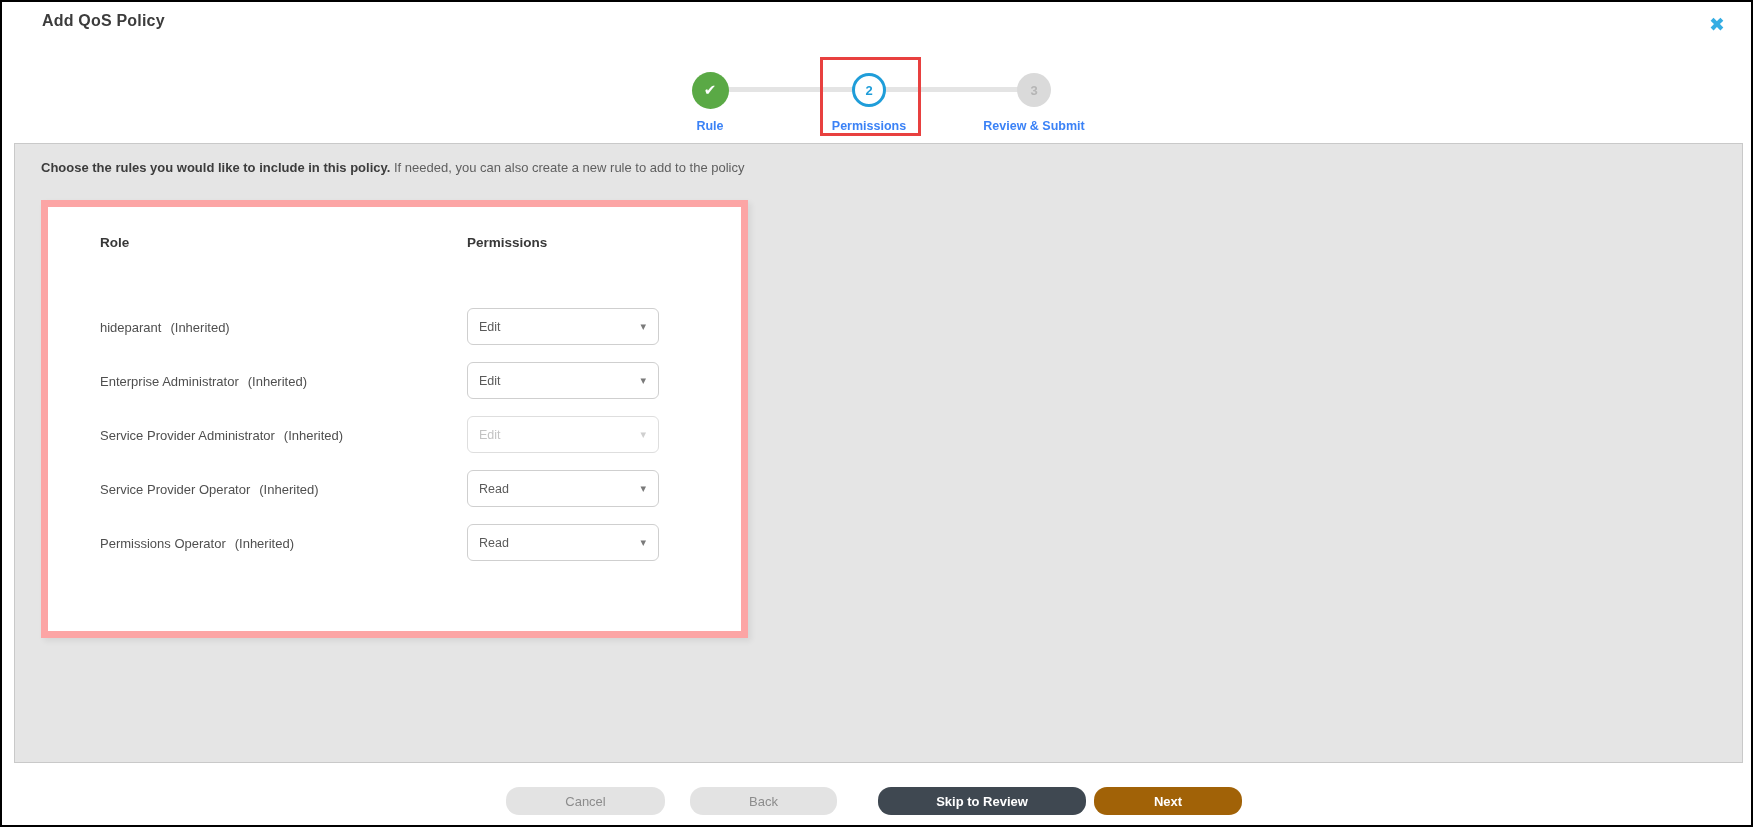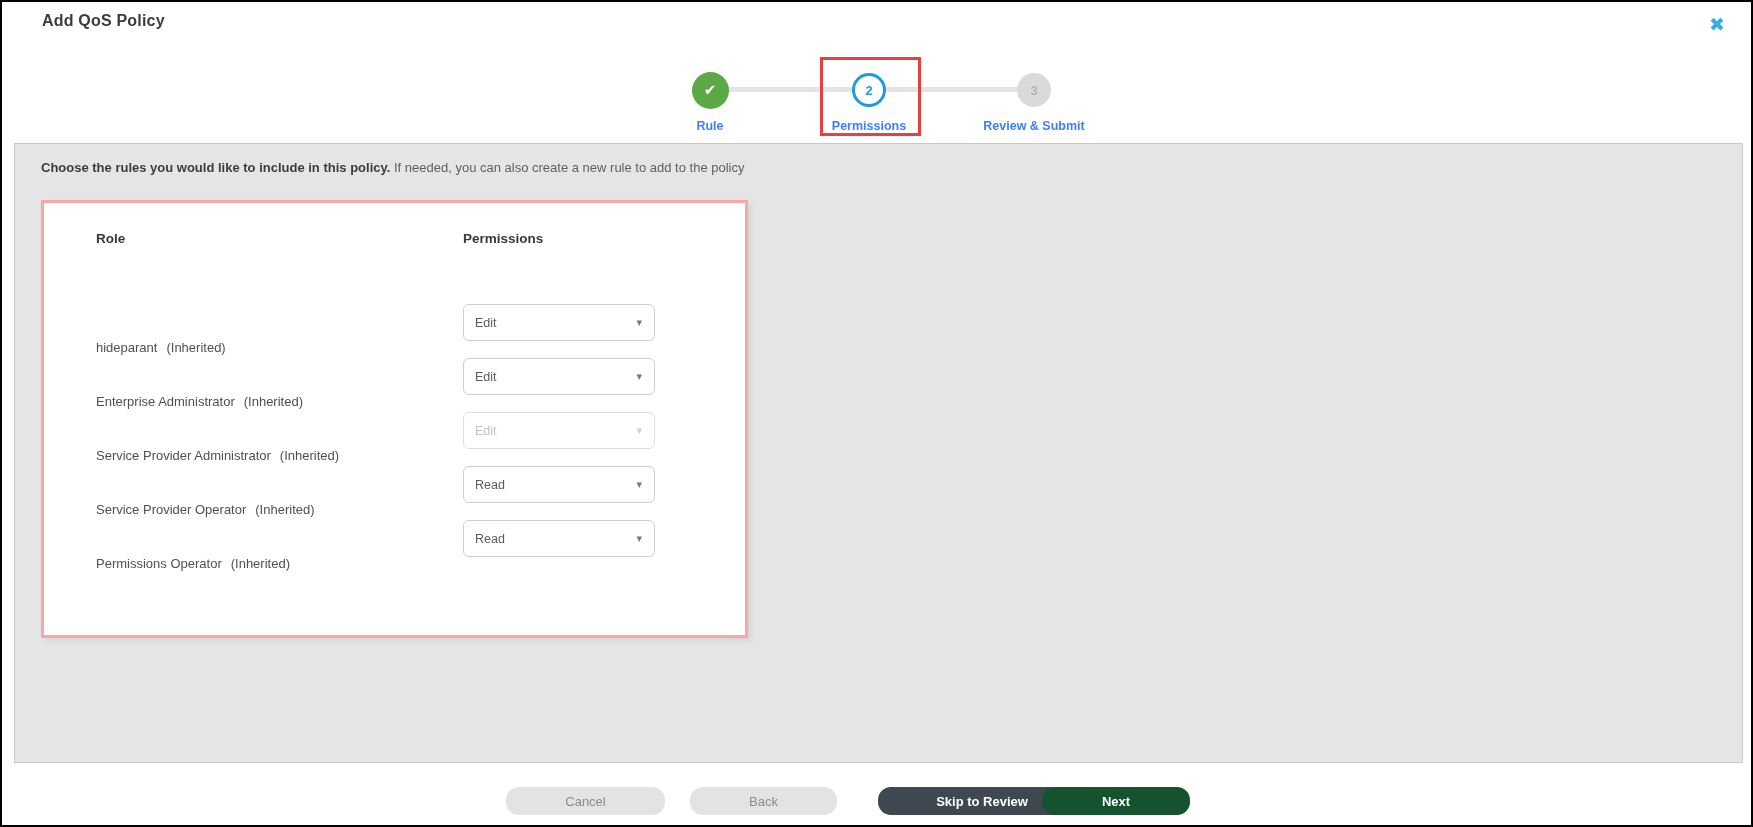--- a/index.html
+++ b/index.html
@@ -41,30 +41,30 @@
   }
   
   .main-panel{
     position:absolute;left:12px;top:141px;width:1729px;height:620px;
     background:#e5e5e5;border:1px solid #c9c9c9;box-sizing:border-box;
   }
   .instruction{position:absolute;left:26px;top:16px;font-size:13px;color:#5f5f5f;}
   .instruction .bold{font-weight:700;color:#3c3c3c;}
   .perm-card{
     position:absolute;left:26px;top:56px;width:707px;height:438px;
-    background:#fff;border:3px solid #fca5a5;box-sizing:border-box;
+    background:#fff;border:7px solid #fca5a5;box-sizing:border-box;
     box-shadow:3px 3px 6px rgba(0,0,0,0.07);
   }
   .col-header{position:absolute;top:28px;font-size:13.5px;font-weight:600;color:#383838;}
   .col-role{left:52px;}
   .col-perm{left:419px;}
   .perm-row{position:absolute;left:0;width:100%;height:37px;}
   .role-label{
     position:absolute;left:52px;top:50%;transform:translateY(-50%);
-    font-size:13px;color:#4f4f4f;white-space:nowrap;margin-top:24px;
+    font-size:13px;color:#4f4f4f;white-space:nowrap;
   }
   .role-label .suffix{margin-left:9px;}
   .dropdown{
     position:absolute;left:419px;top:0;width:192px;height:37px;
     border:1px solid #cfcfcf;border-radius:6px;background:#fff;box-sizing:border-box;
     display:flex;align-items:center;justify-content:space-between;
     padding:0 12px 0 11px;cursor:pointer;
   }
   .dropdown .dd-value{font-size:12.5px;color:#5a5a5a;}
   .dropdown .caret{font-size:11px;color:#7a7a7a;line-height:1;}
@@ -74,21 +74,21 @@
   
   .btn{
     position:absolute;top:785px;height:28px;border:none;border-radius:13px;
     font-family:inherit;font-size:13px;display:flex;align-items:center;justify-content:center;
     cursor:pointer;box-sizing:border-box;
   }
   .btn-gray{background:#e3e3e3;color:#8c8c8c;font-weight:400;}
   .btn-cancel{left:504px;width:159px;}
   .btn-back{left:688px;width:147px;}
   .btn-skip{left:860px;width:208px;background:#3f4851;color:#fff;font-weight:700;margin-left:16px;}
-  .btn-next{left:1040px;width:148px;background:#14532d;color:#fff;font-weight:700;}
+  .btn-next{left:1092px;width:148px;background:#a16207;color:#fff;font-weight:700;}
 </style>
 </head>
 <body>
 
 <div class="win-title">Add QoS Policy</div>
 <div class="close-btn">
   <span>✖</span>
 </div>
 
 <div class="stepper">

